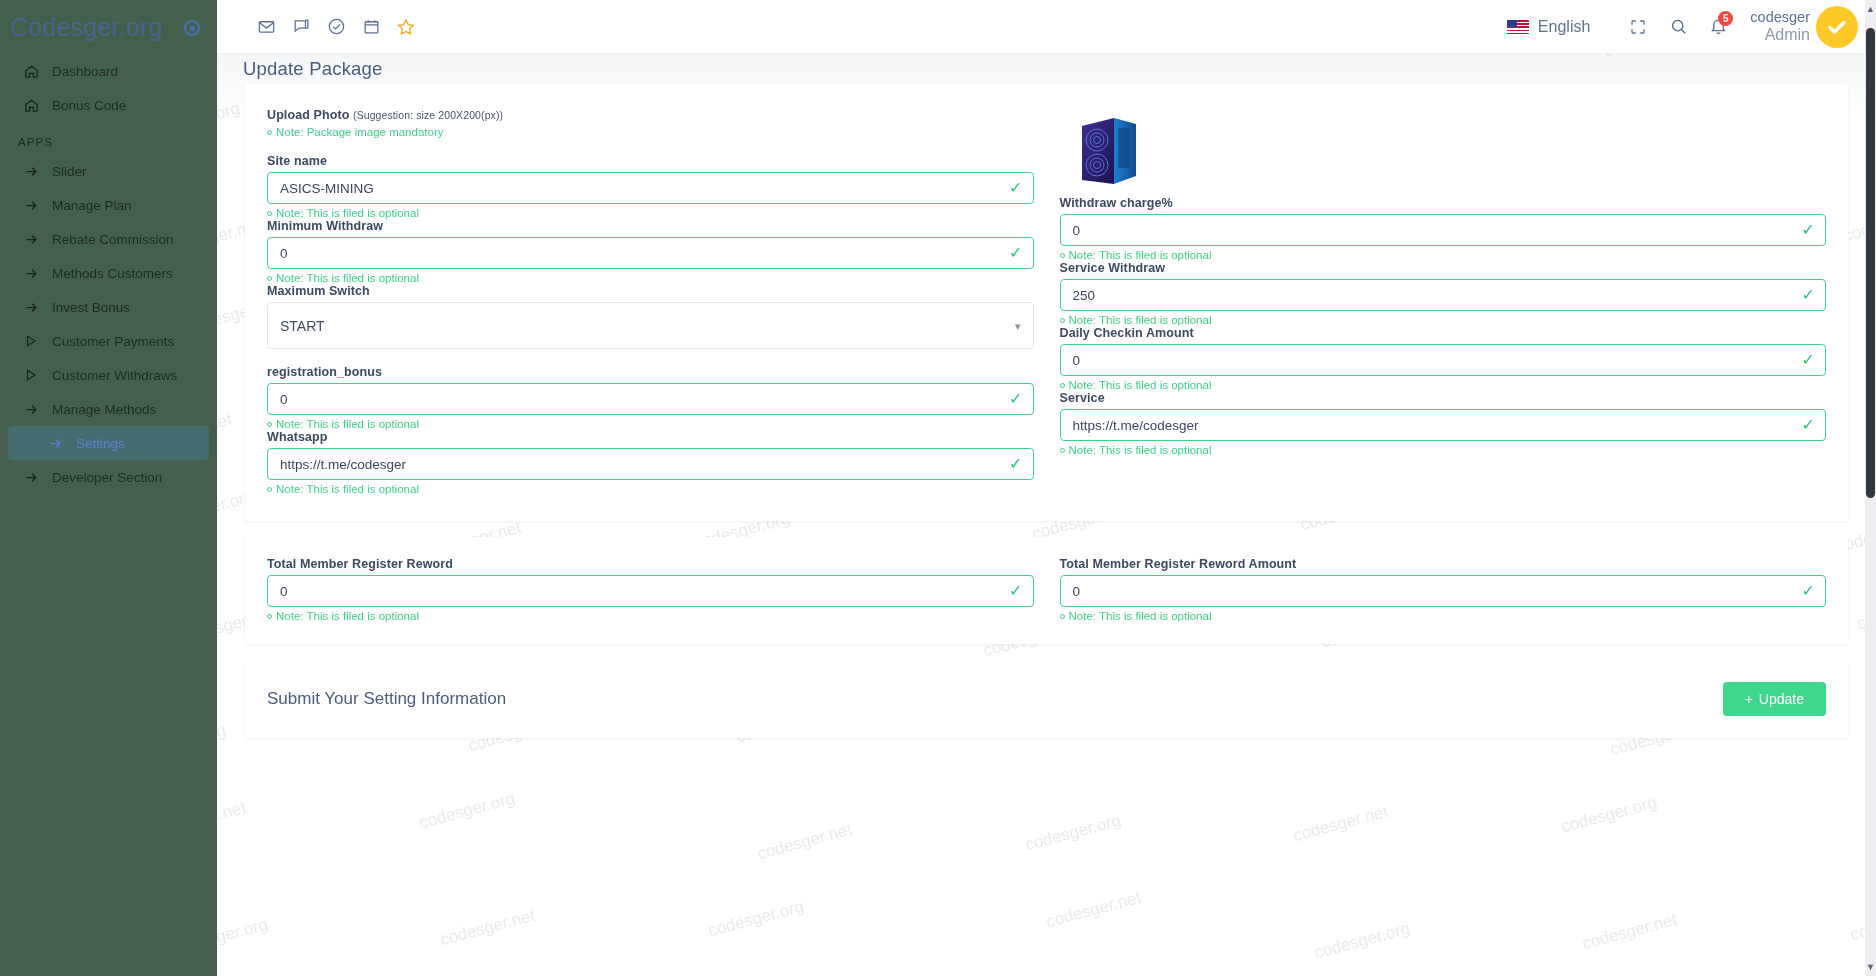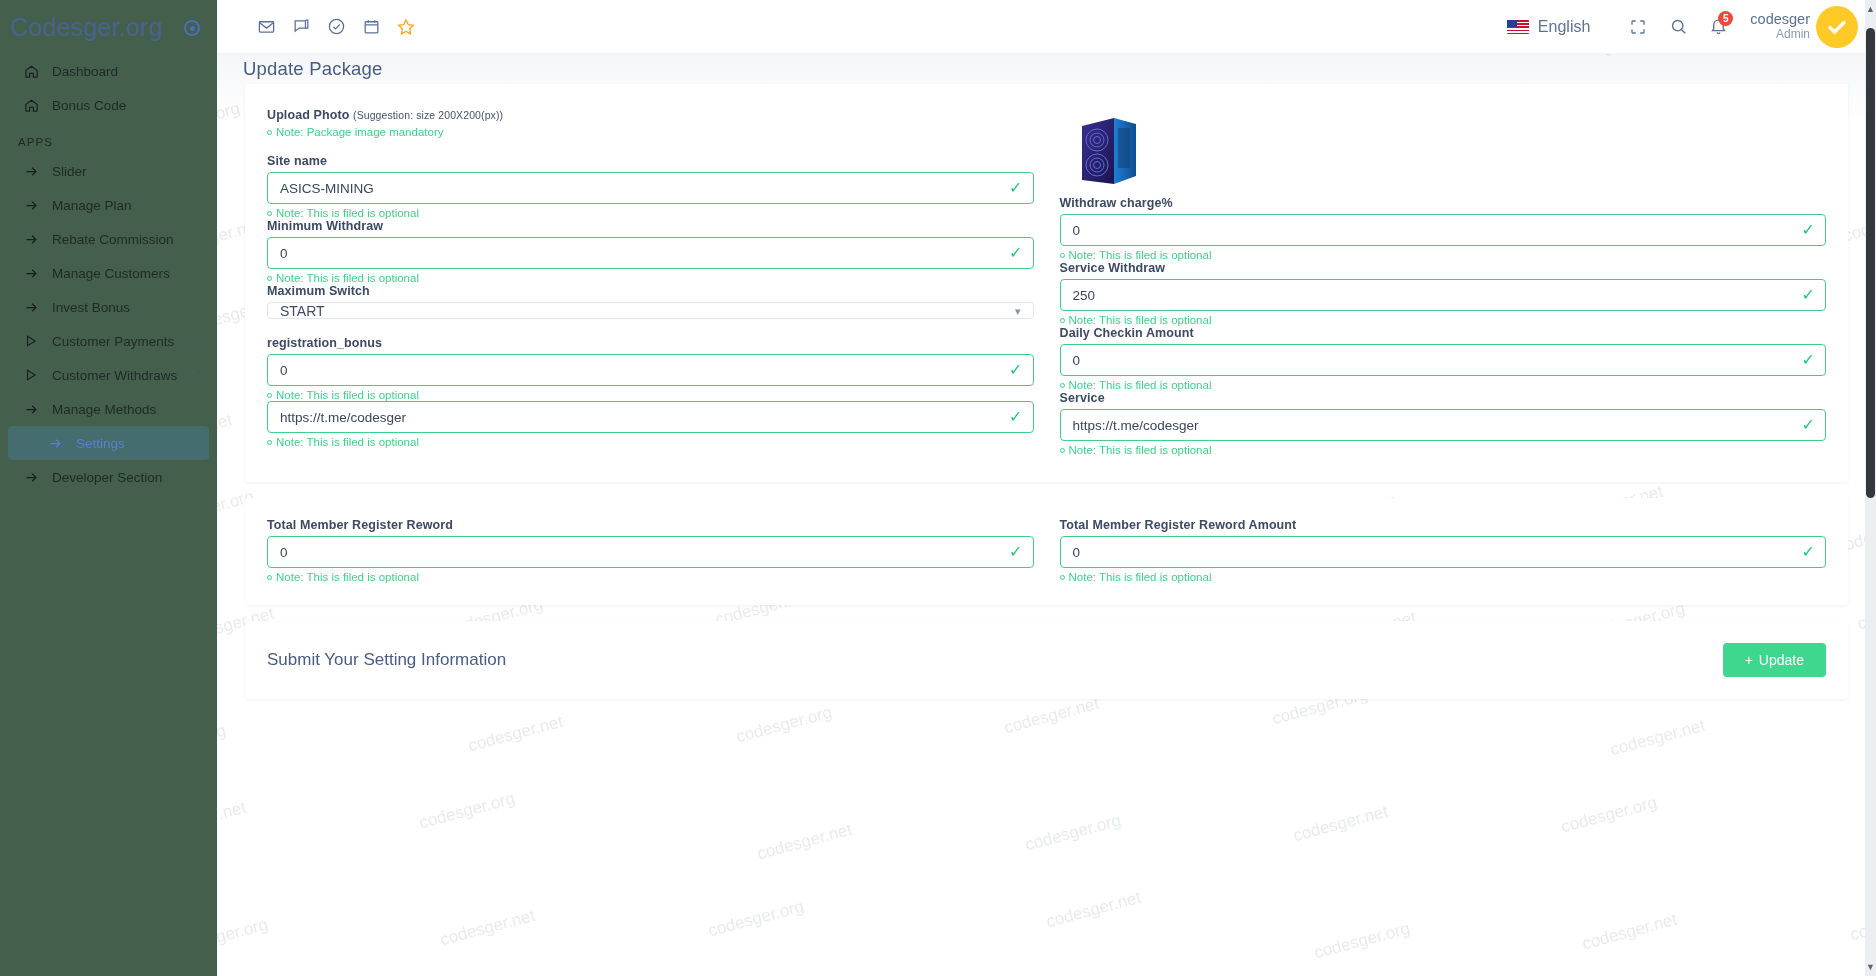--- a/index.html
+++ b/index.html
@@ -129,21 +129,21 @@
   .badge {
     position: absolute; top: 4px; right: 5px;
     min-width: 15px; height: 15px; border-radius: 50%;
     background: #f0483e; color: #fff;
     font-size: 10px; line-height: 15px; text-align: center;
     font-weight: 600;
   }
   .userbox { display: flex; align-items: center; margin-left: 12px; cursor: pointer;}
   .usertext { text-align: right; line-height: 1.15; margin-right: 6px;}
   .uname { font-size: 14.5px; color: #5b7194; }
-  .urole { font-size: 12px; color: #8b9bb2; }
+  .urole { font-size: 16px; color: #8b9bb2; }
   .avatar {
     width: 42px; height: 42px; border-radius: 50%;
     background: #ffc928;
     display: flex; align-items: center; justify-content: center;
     box-shadow: 0 0 0 4px #ffffff;
   }
   .avatar svg { display:block; }
 
   
   #main {
@@ -228,21 +228,21 @@
   }
   .filerow .fbrowse {
     width: 60px; display:flex; align-items:center; justify-content:center;
     background: #eef3f2; border-left: 1px solid #3fd08a;
     font-size: 12.5px; color: #3a4861; cursor: pointer;
   }
 
   
   .selwrap { position: relative; }
   .fselect {
-    width: 100%; height: 17px;
+    width: 100%; height: 47px;
     border: 1px solid #e2e6ec; border-radius: 4px;
     background: #fff;
     padding: 0 30px 0 12px;
     font-size: 14px; color: #3e4b63;
     appearance: none; -webkit-appearance: none;
     font-family: "Liberation Sans", sans-serif;
     outline: none;
   }
   .selcaret {
     position: absolute; right: 13px; top: 50%;
@@ -344,21 +344,21 @@
     </span>
     <span class="lbl">Rebate Commission</span>
   </div>
 
   <div class="nav-item">
     <span class="ic">
       <svg width="15" height="15" viewBox="0 0 24 24" fill="none" stroke="currentColor" stroke-width="2">
           <path d="M4 12h15M13 6l6 6-6 6"></path>
         </svg>
     </span>
-    <span class="lbl">Manage Customers</span>
+    <span class="lbl">Methods Customers</span>
   </div>
 
   <div class="nav-item">
     <span class="ic">
       <svg width="15" height="15" viewBox="0 0 24 24" fill="none" stroke="currentColor" stroke-width="2">
           <path d="M4 12h15M13 6l6 6-6 6"></path>
         </svg>
     </span>
     <span class="lbl">Invest Bonus</span>
   </div>
@@ -611,20 +611,21 @@
             <input class="finput" value="0" style="">
             <span class="tick">✓</span>
           </div>
           <div class="fnote">
             <span class="dot"></span>
             <span>Note: This is filed is optional</span>
           </div>
         </div>
 
         <div class="fgroup">
+          <span class="flabel">Whatsapp</span>
           <div class="fwrap">
             <input class="finput" value="https://t.me/codesger" style="">
             <span class="tick">✓</span>
           </div>
           <div class="fnote">
             <span class="dot"></span>
             <span>Note: This is filed is optional</span>
           </div>
         </div>
 

